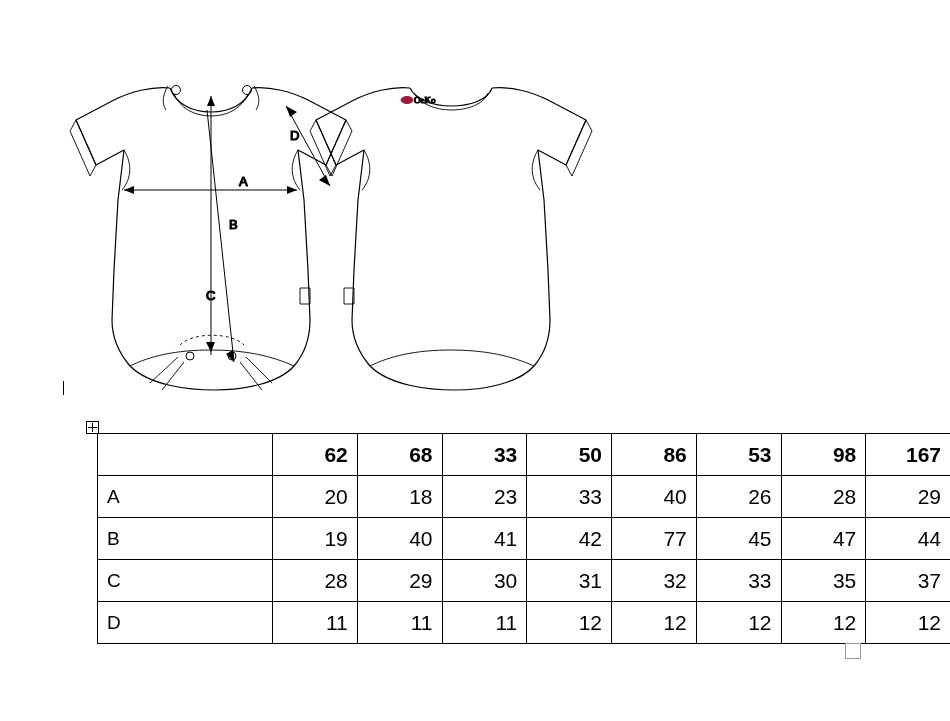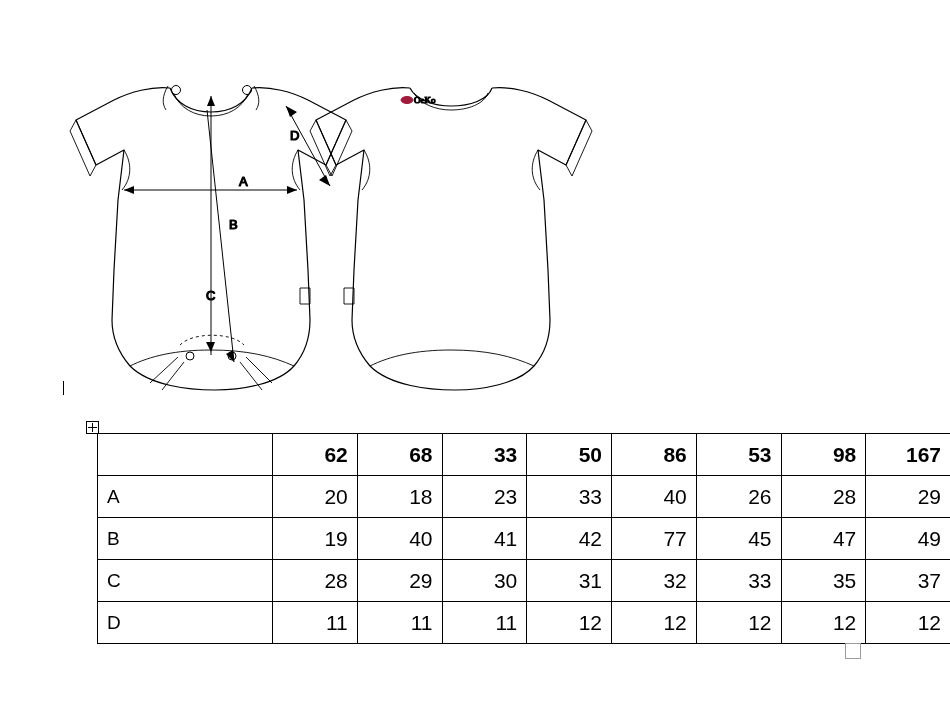--- a/index.html
+++ b/index.html
@@ -281,21 +281,21 @@
       </tr>
       <tr>
         <td class="rowhdr">B</td>
         <td class="val">19</td>
         <td class="val">40</td>
         <td class="val">41</td>
         <td class="val">42</td>
         <td class="val">77</td>
         <td class="val">45</td>
         <td class="val">47</td>
-        <td class="val">49</td>
+        <td class="val">44</td>
       </tr>
       <tr>
         <td class="rowhdr">C</td>
         <td class="val">28</td>
         <td class="val">29</td>
         <td class="val">30</td>
         <td class="val">31</td>
         <td class="val">32</td>
         <td class="val">33</td>
         <td class="val">35</td>

